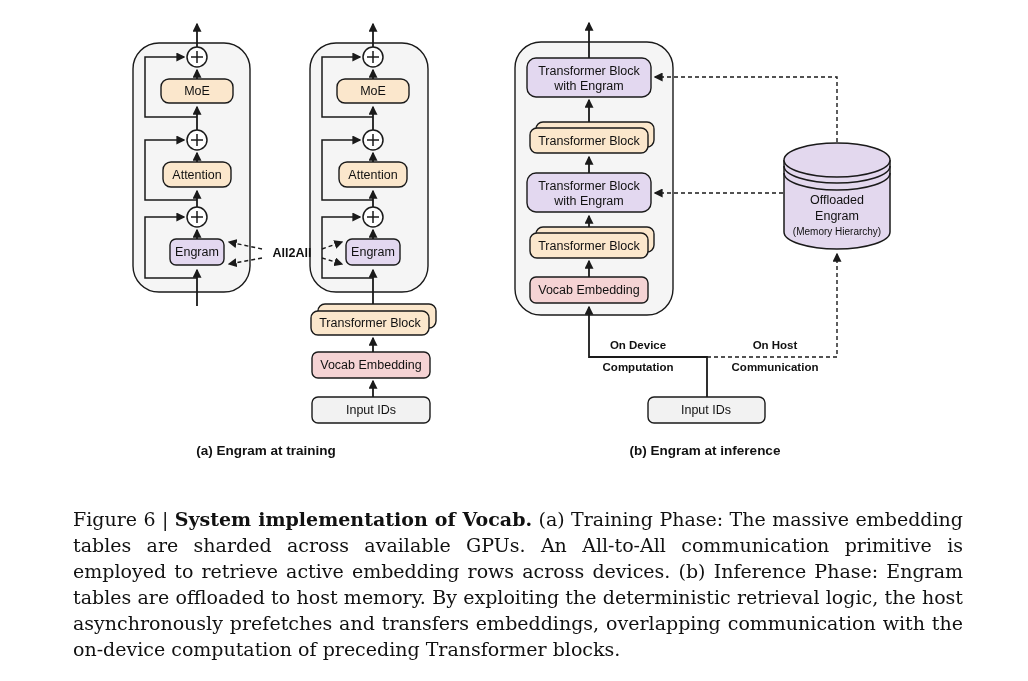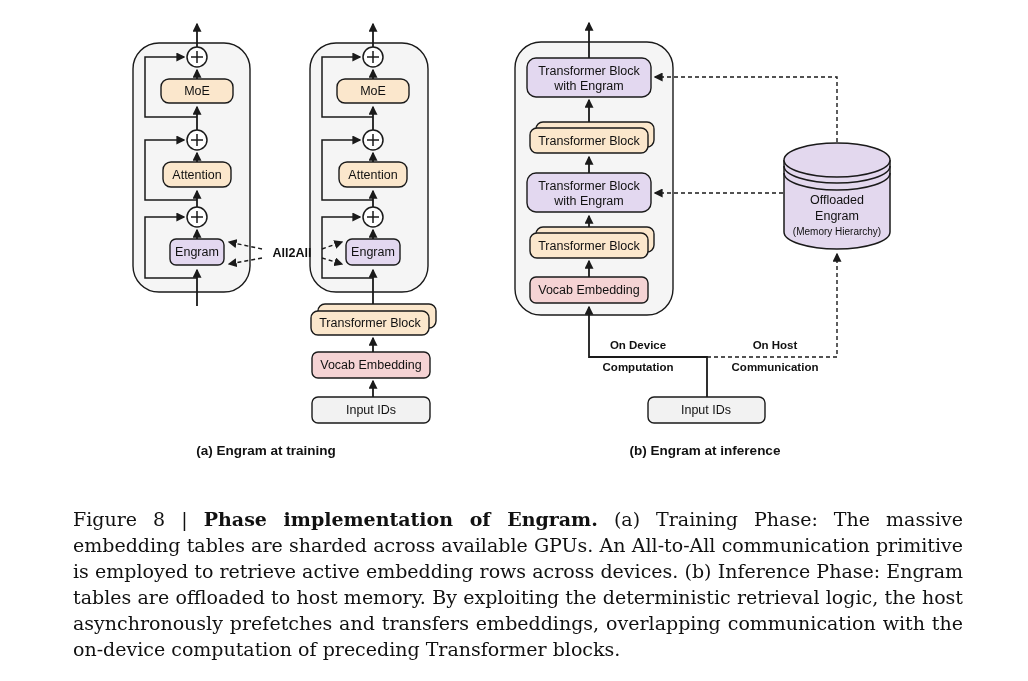--- a/index.html
+++ b/index.html
@@ -237,19 +237,19 @@
 
   <g>
     <rect class="gray-box" x="648" y="397" width="117" height="26" rx="6"></rect>
     <text class="box-label" x="706" y="414">Input IDs</text>
   </g>
 
   <text class="panel-caption" x="705" y="455">(b) Engram at inference</text>
 </svg>
 
 <div id="figure-caption">
-  <span>Figure 8</span>
+  <span>Figure 6</span>
   <span>|</span>
-  <span class="b">Phase implementation of Engram.</span>
+  <span class="b">System implementation of Vocab.</span>
   <span>(a) Training Phase: The massive embedding tables are sharded across available GPUs. An All-to-All communication primitive is employed to retrieve active embedding rows across devices. (b) Inference Phase: Engram tables are offloaded to host memory. By exploiting the deterministic retrieval logic, the host asynchronously prefetches and transfers embeddings, overlapping communication with the on-device computation of preceding Transformer blocks.</span>
 </div>
 
 </div>
 
 </body></html>

